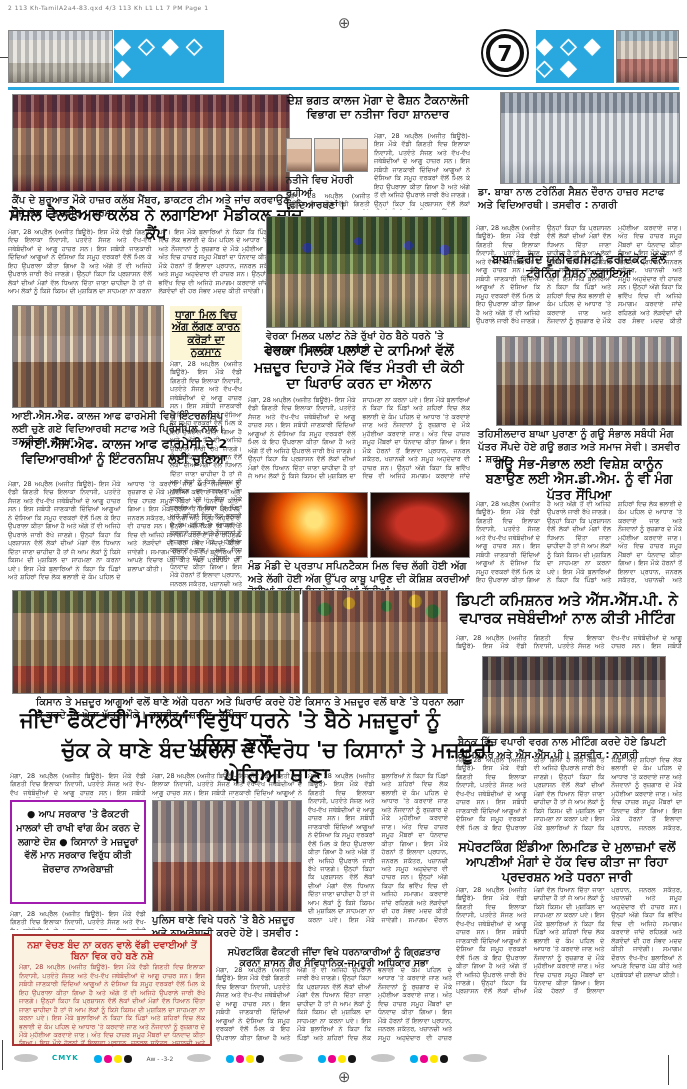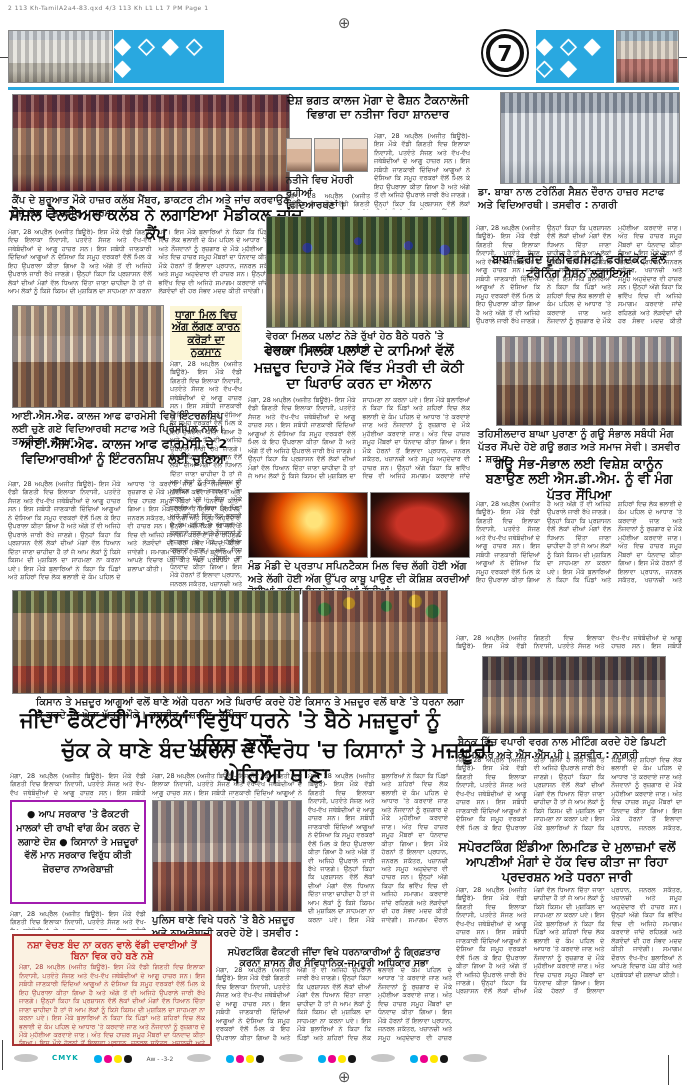--- a/index.html
+++ b/index.html
@@ -140,20 +140,21 @@
   <div class="abs photo ph-white-group crowd-light" style="left:500px;top:92px;width:180px;height:92px;"></div>
   <div class="abs cap" style="left:478px;top:186px;width:202px;height:18px;">ਡਾ. ਬਾਬਾ ਨਾਲ ਟਰੇਨਿੰਗ ਸੈਸ਼ਨ ਦੌਰਾਨ ਹਾਜ਼ਰ ਸਟਾਫ ਅਤੇ ਵਿਦਿਆਰਥੀ।   ਤਸਵੀਰ : ਨਾਗਰੀ</div>
   <div class="abs hl" style="left:476px;top:206px;width:206px;font-size:11.5px;margin-top:47px;">ਬਾਬਾ ਫਰੀਦ ਯੂਨੀਵਰਸਿਟੀ ਫਰੀਦਕੋਟ ਵੱਲੋਂ ਟਰੇਨਿੰਗ ਸੈਸ਼ਨ ਲਗਾਇਆ</div>
   <div class="abs txt cols3" style="left:476px;top:224px;width:206px;height:108px;">ਮੋਗਾ, 28 ਅਪ੍ਰੈਲ (ਅਜੀਤ ਬਿਊਰੋ)- ਇਸ ਮੌਕੇ ਵੱਡੀ ਗਿਣਤੀ ਵਿਚ ਇਲਾਕਾ ਨਿਵਾਸੀ, ਪਤਵੰਤੇ ਸੱਜਣ ਅਤੇ ਵੱਖ-ਵੱਖ ਜਥੇਬੰਦੀਆਂ ਦੇ ਆਗੂ ਹਾਜ਼ਰ ਸਨ। ਇਸ ਸਬੰਧੀ ਜਾਣਕਾਰੀ ਦਿੰਦਿਆਂ ਆਗੂਆਂ ਨੇ ਦੱਸਿਆ ਕਿ ਸਮੂਹ ਵਰਕਰਾਂ ਵੱਲੋਂ ਮਿਲ ਕੇ ਇਹ ਉਪਰਾਲਾ ਕੀਤਾ ਗਿਆ ਹੈ ਅਤੇ ਅੱਗੇ ਤੋਂ ਵੀ ਅਜਿਹੇ ਉਪਰਾਲੇ ਜਾਰੀ ਰੱਖੇ ਜਾਣਗੇ। ਉਨ੍ਹਾਂ ਕਿਹਾ ਕਿ ਪ੍ਰਸ਼ਾਸਨ ਵੱਲੋਂ ਲੋਕਾਂ ਦੀਆਂ ਮੰਗਾਂ ਵੱਲ ਧਿਆਨ ਦਿੱਤਾ ਜਾਣਾ ਚਾਹੀਦਾ ਹੈ ਤਾਂ ਜੋ ਆਮ ਲੋਕਾਂ ਨੂੰ ਕਿਸੇ ਕਿਸਮ ਦੀ ਮੁਸ਼ਕਿਲ ਦਾ ਸਾਹਮਣਾ ਨਾ ਕਰਨਾ ਪਵੇ। ਇਸ ਮੌਕੇ ਬੁਲਾਰਿਆਂ ਨੇ ਕਿਹਾ ਕਿ ਪਿੰਡਾਂ ਅਤੇ ਸ਼ਹਿਰਾਂ ਵਿਚ ਲੋਕ ਭਲਾਈ ਦੇ ਕੰਮ ਪਹਿਲ ਦੇ ਆਧਾਰ 'ਤੇ ਕਰਵਾਏ ਜਾਣ ਅਤੇ ਨੌਜਵਾਨਾਂ ਨੂੰ ਰੁਜ਼ਗਾਰ ਦੇ ਮੌਕੇ ਮੁਹੱਈਆ ਕਰਵਾਏ ਜਾਣ। ਅੰਤ ਵਿਚ ਹਾਜ਼ਰ ਸਮੂਹ ਮੈਂਬਰਾਂ ਦਾ ਧੰਨਵਾਦ ਕੀਤਾ ਗਿਆ। ਇਸ ਮੌਕੇ ਹੋਰਨਾਂ ਤੋਂ ਇਲਾਵਾ ਪ੍ਰਧਾਨ, ਜਨਰਲ ਸਕੱਤਰ, ਖਜ਼ਾਨਚੀ ਅਤੇ ਸਮੂਹ ਅਹੁਦੇਦਾਰ ਵੀ ਹਾਜ਼ਰ ਸਨ। ਉਨ੍ਹਾਂ ਅੱਗੇ ਕਿਹਾ ਕਿ ਭਵਿੱਖ ਵਿਚ ਵੀ ਅਜਿਹੇ ਸਮਾਗਮ ਕਰਵਾਏ ਜਾਂਦੇ ਰਹਿਣਗੇ ਅਤੇ ਲੋੜਵੰਦਾਂ ਦੀ ਹਰ ਸੰਭਵ ਮਦਦ ਕੀਤੀ ਜਾਵੇਗੀ। ਸਮਾਗਮ ਦੌਰਾਨ ਵੱਖ-ਵੱਖ ਬੁਲਾਰਿਆਂ ਨੇ ਆਪਣੇ ਵਿਚਾਰ ਪੇਸ਼ ਕੀਤੇ ਅਤੇ ਪ੍ਰਬੰਧਕਾਂ ਦੀ ਸ਼ਲਾਘਾ ਕੀਤੀ।</div>
 
   <div class="abs photo ph-sdm crowd" style="left:496px;top:336px;width:186px;height:90px;"></div>
   <div class="abs cap" style="left:478px;top:428px;width:204px;height:25px;">ਤਹਿਸੀਲਦਾਰ ਬਾਘਾ ਪੁਰਾਣਾ ਨੂੰ ਗਊ ਸੰਭਾਲ ਸਬੰਧੀ ਮੰਗ ਪੱਤਰ ਸੌਂਪਦੇ ਹੋਏ ਗਊ ਭਗਤ ਅਤੇ ਸਮਾਜ ਸੇਵੀ।   ਤਸਵੀਰ : ਸ਼ਰਮਾ</div>
   <div class="abs hl" style="left:476px;top:456px;width:206px;font-size:13px;">ਗਊ ਸੰਭ-ਸੰਭਾਲ ਲਈ ਵਿਸ਼ੇਸ਼ ਕਾਨੂੰਨ ਬਣਾਉਣ ਲਈ ਐਸ.ਡੀ.ਐਮ. ਨੂੰ ਵੀ ਮੰਗ ਪੱਤਰ ਸੌਂਪਿਆ</div>
   <div class="abs txt cols3" style="left:476px;top:500px;width:206px;height:86px;">ਮੋਗਾ, 28 ਅਪ੍ਰੈਲ (ਅਜੀਤ ਬਿਊਰੋ)- ਇਸ ਮੌਕੇ ਵੱਡੀ ਗਿਣਤੀ ਵਿਚ ਇਲਾਕਾ ਨਿਵਾਸੀ, ਪਤਵੰਤੇ ਸੱਜਣ ਅਤੇ ਵੱਖ-ਵੱਖ ਜਥੇਬੰਦੀਆਂ ਦੇ ਆਗੂ ਹਾਜ਼ਰ ਸਨ। ਇਸ ਸਬੰਧੀ ਜਾਣਕਾਰੀ ਦਿੰਦਿਆਂ ਆਗੂਆਂ ਨੇ ਦੱਸਿਆ ਕਿ ਸਮੂਹ ਵਰਕਰਾਂ ਵੱਲੋਂ ਮਿਲ ਕੇ ਇਹ ਉਪਰਾਲਾ ਕੀਤਾ ਗਿਆ ਹੈ ਅਤੇ ਅੱਗੇ ਤੋਂ ਵੀ ਅਜਿਹੇ ਉਪਰਾਲੇ ਜਾਰੀ ਰੱਖੇ ਜਾਣਗੇ। ਉਨ੍ਹਾਂ ਕਿਹਾ ਕਿ ਪ੍ਰਸ਼ਾਸਨ ਵੱਲੋਂ ਲੋਕਾਂ ਦੀਆਂ ਮੰਗਾਂ ਵੱਲ ਧਿਆਨ ਦਿੱਤਾ ਜਾਣਾ ਚਾਹੀਦਾ ਹੈ ਤਾਂ ਜੋ ਆਮ ਲੋਕਾਂ ਨੂੰ ਕਿਸੇ ਕਿਸਮ ਦੀ ਮੁਸ਼ਕਿਲ ਦਾ ਸਾਹਮਣਾ ਨਾ ਕਰਨਾ ਪਵੇ। ਇਸ ਮੌਕੇ ਬੁਲਾਰਿਆਂ ਨੇ ਕਿਹਾ ਕਿ ਪਿੰਡਾਂ ਅਤੇ ਸ਼ਹਿਰਾਂ ਵਿਚ ਲੋਕ ਭਲਾਈ ਦੇ ਕੰਮ ਪਹਿਲ ਦੇ ਆਧਾਰ 'ਤੇ ਕਰਵਾਏ ਜਾਣ ਅਤੇ ਨੌਜਵਾਨਾਂ ਨੂੰ ਰੁਜ਼ਗਾਰ ਦੇ ਮੌਕੇ ਮੁਹੱਈਆ ਕਰਵਾਏ ਜਾਣ। ਅੰਤ ਵਿਚ ਹਾਜ਼ਰ ਸਮੂਹ ਮੈਂਬਰਾਂ ਦਾ ਧੰਨਵਾਦ ਕੀਤਾ ਗਿਆ। ਇਸ ਮੌਕੇ ਹੋਰਨਾਂ ਤੋਂ ਇਲਾਵਾ ਪ੍ਰਧਾਨ, ਜਨਰਲ ਸਕੱਤਰ, ਖਜ਼ਾਨਚੀ ਅਤੇ ਸਮੂਹ ਅਹੁਦੇਦਾਰ ਵੀ ਹਾਜ਼ਰ ਸਨ। ਉਨ੍ਹਾਂ ਅੱਗੇ ਕਿਹਾ ਕਿ ਭਵਿੱਖ ਵਿਚ ਵੀ ਅਜਿਹੇ ਸਮਾਗਮ ਕਰਵਾਏ ਜਾਂਦੇ ਰਹਿਣਗੇ ਅਤੇ ਲੋੜਵੰਦਾਂ ਦੀ ਹਰ ਸੰਭਵ ਮਦਦ ਕੀਤੀ ਜਾਵੇਗੀ। ਸਮਾਗਮ ਦੌਰਾਨ ਵੱਖ-ਵੱਖ ਬੁਲਾਰਿਆਂ ਨੇ ਆਪਣੇ ਵਿਚਾਰ ਪੇਸ਼ ਕੀਤੇ ਅਤੇ ਪ੍ਰਬੰਧਕਾਂ ਦੀ ਸ਼ਲਾਘਾ ਕੀਤੀ।</div>
 
+  <div class="abs hl" style="left:452px;top:592px;width:230px;font-size:15px;">ਡਿਪਟੀ ਕਮਿਸ਼ਨਰ ਅਤੇ ਐੱਸ.ਐੱਸ.ਪੀ. ਨੇ ਵਪਾਰਕ ਜਥੇਬੰਦੀਆਂ ਨਾਲ ਕੀਤੀ ਮੀਟਿੰਗ</div>
   <div class="abs txt cols3" style="left:456px;top:634px;width:226px;height:20px;">ਮੋਗਾ, 28 ਅਪ੍ਰੈਲ (ਅਜੀਤ ਬਿਊਰੋ)- ਇਸ ਮੌਕੇ ਵੱਡੀ ਗਿਣਤੀ ਵਿਚ ਇਲਾਕਾ ਨਿਵਾਸੀ, ਪਤਵੰਤੇ ਸੱਜਣ ਅਤੇ ਵੱਖ-ਵੱਖ ਜਥੇਬੰਦੀਆਂ ਦੇ ਆਗੂ ਹਾਜ਼ਰ ਸਨ। ਇਸ ਸਬੰਧੀ ਜਾਣਕਾਰੀ ਦਿੰਦਿਆਂ ਆਗੂਆਂ ਨੇ ਦੱਸਿਆ ਕਿ ਸਮੂਹ ਵਰਕਰਾਂ ਵੱਲੋਂ ਮਿਲ ਕੇ ਇਹ ਉਪਰਾਲਾ ਕੀਤਾ ਗਿਆ ਹੈ ਅਤੇ ਅੱਗੇ ਤੋਂ ਵੀ ਅਜਿਹੇ ਉਪਰਾਲੇ ਜਾਰੀ ਰੱਖੇ ਜਾਣਗੇ। ਉਨ੍ਹਾਂ ਕਿਹਾ ਕਿ ਪ੍ਰਸ਼ਾਸਨ ਵੱਲੋਂ ਲੋਕਾਂ ਦੀਆਂ ਮੰਗਾਂ ਵੱਲ ਧਿਆਨ ਦਿੱਤਾ ਜਾਣਾ ਚਾਹੀਦਾ ਹੈ ਤਾਂ ਜੋ ਆਮ ਲੋਕਾਂ ਨੂੰ ਕਿਸੇ ਕਿਸਮ ਦੀ ਮੁਸ਼ਕਿਲ ਦਾ ਸਾਹਮਣਾ ਨਾ ਕਰਨਾ ਪਵੇ। ਇਸ ਮੌਕੇ ਬੁਲਾਰਿਆਂ ਨੇ ਕਿਹਾ ਕਿ ਪਿੰਡਾਂ ਅਤੇ ਸ਼ਹਿਰਾਂ ਵਿਚ ਲੋਕ ਭਲਾਈ ਦੇ ਕੰਮ ਪਹਿਲ ਦੇ ਆਧਾਰ 'ਤੇ ਕਰਵਾਏ ਜਾਣ ਅਤੇ ਨੌਜਵਾਨਾਂ ਨੂੰ ਰੁਜ਼ਗਾਰ ਦੇ ਮੌਕੇ ਮੁਹੱਈਆ ਕਰਵਾਏ ਜਾਣ। ਅੰਤ ਵਿਚ ਹਾਜ਼ਰ ਸਮੂਹ ਮੈਂਬਰਾਂ ਦਾ ਧੰਨਵਾਦ ਕੀਤਾ ਗਿਆ। ਇਸ ਮੌਕੇ ਹੋਰਨਾਂ ਤੋਂ ਇਲਾਵਾ ਪ੍ਰਧਾਨ, ਜਨਰਲ ਸਕੱਤਰ, ਖਜ਼ਾਨਚੀ ਅਤੇ ਸਮੂਹ ਅਹੁਦੇਦਾਰ ਵੀ ਹਾਜ਼ਰ ਸਨ। ਉਨ੍ਹਾਂ ਅੱਗੇ ਕਿਹਾ ਕਿ ਭਵਿੱਖ ਵਿਚ ਵੀ ਅਜਿਹੇ ਸਮਾਗਮ ਕਰਵਾਏ ਜਾਂਦੇ ਰਹਿਣਗੇ ਅਤੇ ਲੋੜਵੰਦਾਂ ਦੀ ਹਰ ਸੰਭਵ ਮਦਦ ਕੀਤੀ ਜਾਵੇਗੀ। ਸਮਾਗਮ ਦੌਰਾਨ ਵੱਖ-ਵੱਖ ਬੁਲਾਰਿਆਂ ਨੇ ਆਪਣੇ ਵਿਚਾਰ ਪੇਸ਼ ਕੀਤੇ ਅਤੇ ਪ੍ਰਬੰਧਕਾਂ ਦੀ ਸ਼ਲਾਘਾ ਕੀਤੀ।</div>
   <div class="abs photo ph-meeting crowd" style="left:482px;top:656px;width:184px;height:78px;"></div>
   <div class="abs cap" style="left:458px;top:736px;width:224px;height:17px;">ਬੈਠਕ ਵਿੱਚ ਵਪਾਰੀ ਵਰਗ ਨਾਲ ਮੀਟਿੰਗ ਕਰਦੇ ਹੋਏ ਡਿਪਟੀ ਕਮਿਸ਼ਨਰ ਅਤੇ ਐੱਸ.ਐੱਸ.ਪੀ।   ਤਸਵੀਰ : ਨਾਗਰੀ</div>
   <div class="abs txt cols3" style="left:456px;top:756px;width:226px;height:80px;">ਮੋਗਾ, 28 ਅਪ੍ਰੈਲ (ਅਜੀਤ ਬਿਊਰੋ)- ਇਸ ਮੌਕੇ ਵੱਡੀ ਗਿਣਤੀ ਵਿਚ ਇਲਾਕਾ ਨਿਵਾਸੀ, ਪਤਵੰਤੇ ਸੱਜਣ ਅਤੇ ਵੱਖ-ਵੱਖ ਜਥੇਬੰਦੀਆਂ ਦੇ ਆਗੂ ਹਾਜ਼ਰ ਸਨ। ਇਸ ਸਬੰਧੀ ਜਾਣਕਾਰੀ ਦਿੰਦਿਆਂ ਆਗੂਆਂ ਨੇ ਦੱਸਿਆ ਕਿ ਸਮੂਹ ਵਰਕਰਾਂ ਵੱਲੋਂ ਮਿਲ ਕੇ ਇਹ ਉਪਰਾਲਾ ਕੀਤਾ ਗਿਆ ਹੈ ਅਤੇ ਅੱਗੇ ਤੋਂ ਵੀ ਅਜਿਹੇ ਉਪਰਾਲੇ ਜਾਰੀ ਰੱਖੇ ਜਾਣਗੇ। ਉਨ੍ਹਾਂ ਕਿਹਾ ਕਿ ਪ੍ਰਸ਼ਾਸਨ ਵੱਲੋਂ ਲੋਕਾਂ ਦੀਆਂ ਮੰਗਾਂ ਵੱਲ ਧਿਆਨ ਦਿੱਤਾ ਜਾਣਾ ਚਾਹੀਦਾ ਹੈ ਤਾਂ ਜੋ ਆਮ ਲੋਕਾਂ ਨੂੰ ਕਿਸੇ ਕਿਸਮ ਦੀ ਮੁਸ਼ਕਿਲ ਦਾ ਸਾਹਮਣਾ ਨਾ ਕਰਨਾ ਪਵੇ। ਇਸ ਮੌਕੇ ਬੁਲਾਰਿਆਂ ਨੇ ਕਿਹਾ ਕਿ ਪਿੰਡਾਂ ਅਤੇ ਸ਼ਹਿਰਾਂ ਵਿਚ ਲੋਕ ਭਲਾਈ ਦੇ ਕੰਮ ਪਹਿਲ ਦੇ ਆਧਾਰ 'ਤੇ ਕਰਵਾਏ ਜਾਣ ਅਤੇ ਨੌਜਵਾਨਾਂ ਨੂੰ ਰੁਜ਼ਗਾਰ ਦੇ ਮੌਕੇ ਮੁਹੱਈਆ ਕਰਵਾਏ ਜਾਣ। ਅੰਤ ਵਿਚ ਹਾਜ਼ਰ ਸਮੂਹ ਮੈਂਬਰਾਂ ਦਾ ਧੰਨਵਾਦ ਕੀਤਾ ਗਿਆ। ਇਸ ਮੌਕੇ ਹੋਰਨਾਂ ਤੋਂ ਇਲਾਵਾ ਪ੍ਰਧਾਨ, ਜਨਰਲ ਸਕੱਤਰ, ਖਜ਼ਾਨਚੀ ਅਤੇ ਸਮੂਹ ਅਹੁਦੇਦਾਰ ਵੀ ਹਾਜ਼ਰ ਸਨ। ਉਨ੍ਹਾਂ ਅੱਗੇ ਕਿਹਾ ਕਿ ਭਵਿੱਖ ਵਿਚ ਵੀ ਅਜਿਹੇ ਸਮਾਗਮ ਕਰਵਾਏ ਜਾਂਦੇ ਰਹਿਣਗੇ ਅਤੇ ਲੋੜਵੰਦਾਂ ਦੀ ਹਰ ਸੰਭਵ ਮਦਦ ਕੀਤੀ ਜਾਵੇਗੀ। ਸਮਾਗਮ ਦੌਰਾਨ ਵੱਖ-ਵੱਖ ਬੁਲਾਰਿਆਂ ਨੇ ਆਪਣੇ ਵਿਚਾਰ ਪੇਸ਼ ਕੀਤੇ ਅਤੇ ਪ੍ਰਬੰਧਕਾਂ ਦੀ ਸ਼ਲਾਘਾ ਕੀਤੀ।</div>
 
   <div class="abs hl" style="left:452px;top:840px;width:230px;font-size:12.5px;">ਸਪੋਰਟਕਿੰਗ ਇੰਡੀਆ ਲਿਮਟਿਡ ਦੇ ਮੁਲਾਜ਼ਮਾਂ ਵਲੋਂ ਆਪਣੀਆਂ ਮੰਗਾਂ ਦੇ ਹੱਕ ਵਿਚ ਕੀਤਾ ਜਾ ਰਿਹਾ ਪ੍ਰਦਰਸ਼ਨ ਅਤੇ ਧਰਨਾ ਜਾਰੀ</div>
   <div class="abs txt cols3" style="left:456px;top:886px;width:226px;height:160px;">ਮੋਗਾ, 28 ਅਪ੍ਰੈਲ (ਅਜੀਤ ਬਿਊਰੋ)- ਇਸ ਮੌਕੇ ਵੱਡੀ ਗਿਣਤੀ ਵਿਚ ਇਲਾਕਾ ਨਿਵਾਸੀ, ਪਤਵੰਤੇ ਸੱਜਣ ਅਤੇ ਵੱਖ-ਵੱਖ ਜਥੇਬੰਦੀਆਂ ਦੇ ਆਗੂ ਹਾਜ਼ਰ ਸਨ। ਇਸ ਸਬੰਧੀ ਜਾਣਕਾਰੀ ਦਿੰਦਿਆਂ ਆਗੂਆਂ ਨੇ ਦੱਸਿਆ ਕਿ ਸਮੂਹ ਵਰਕਰਾਂ ਵੱਲੋਂ ਮਿਲ ਕੇ ਇਹ ਉਪਰਾਲਾ ਕੀਤਾ ਗਿਆ ਹੈ ਅਤੇ ਅੱਗੇ ਤੋਂ ਵੀ ਅਜਿਹੇ ਉਪਰਾਲੇ ਜਾਰੀ ਰੱਖੇ ਜਾਣਗੇ। ਉਨ੍ਹਾਂ ਕਿਹਾ ਕਿ ਪ੍ਰਸ਼ਾਸਨ ਵੱਲੋਂ ਲੋਕਾਂ ਦੀਆਂ ਮੰਗਾਂ ਵੱਲ ਧਿਆਨ ਦਿੱਤਾ ਜਾਣਾ ਚਾਹੀਦਾ ਹੈ ਤਾਂ ਜੋ ਆਮ ਲੋਕਾਂ ਨੂੰ ਕਿਸੇ ਕਿਸਮ ਦੀ ਮੁਸ਼ਕਿਲ ਦਾ ਸਾਹਮਣਾ ਨਾ ਕਰਨਾ ਪਵੇ। ਇਸ ਮੌਕੇ ਬੁਲਾਰਿਆਂ ਨੇ ਕਿਹਾ ਕਿ ਪਿੰਡਾਂ ਅਤੇ ਸ਼ਹਿਰਾਂ ਵਿਚ ਲੋਕ ਭਲਾਈ ਦੇ ਕੰਮ ਪਹਿਲ ਦੇ ਆਧਾਰ 'ਤੇ ਕਰਵਾਏ ਜਾਣ ਅਤੇ ਨੌਜਵਾਨਾਂ ਨੂੰ ਰੁਜ਼ਗਾਰ ਦੇ ਮੌਕੇ ਮੁਹੱਈਆ ਕਰਵਾਏ ਜਾਣ। ਅੰਤ ਵਿਚ ਹਾਜ਼ਰ ਸਮੂਹ ਮੈਂਬਰਾਂ ਦਾ ਧੰਨਵਾਦ ਕੀਤਾ ਗਿਆ। ਇਸ ਮੌਕੇ ਹੋਰਨਾਂ ਤੋਂ ਇਲਾਵਾ ਪ੍ਰਧਾਨ, ਜਨਰਲ ਸਕੱਤਰ, ਖਜ਼ਾਨਚੀ ਅਤੇ ਸਮੂਹ ਅਹੁਦੇਦਾਰ ਵੀ ਹਾਜ਼ਰ ਸਨ। ਉਨ੍ਹਾਂ ਅੱਗੇ ਕਿਹਾ ਕਿ ਭਵਿੱਖ ਵਿਚ ਵੀ ਅਜਿਹੇ ਸਮਾਗਮ ਕਰਵਾਏ ਜਾਂਦੇ ਰਹਿਣਗੇ ਅਤੇ ਲੋੜਵੰਦਾਂ ਦੀ ਹਰ ਸੰਭਵ ਮਦਦ ਕੀਤੀ ਜਾਵੇਗੀ। ਸਮਾਗਮ ਦੌਰਾਨ ਵੱਖ-ਵੱਖ ਬੁਲਾਰਿਆਂ ਨੇ ਆਪਣੇ ਵਿਚਾਰ ਪੇਸ਼ ਕੀਤੇ ਅਤੇ ਪ੍ਰਬੰਧਕਾਂ ਦੀ ਸ਼ਲਾਘਾ ਕੀਤੀ।</div>
 
   <div class="abs photo ph-tractor crowd" style="left:12px;top:590px;width:288px;height:104px;"></div>
   <div class="abs photo ph-flags crowd" style="left:302px;top:590px;width:146px;height:104px;"></div>

